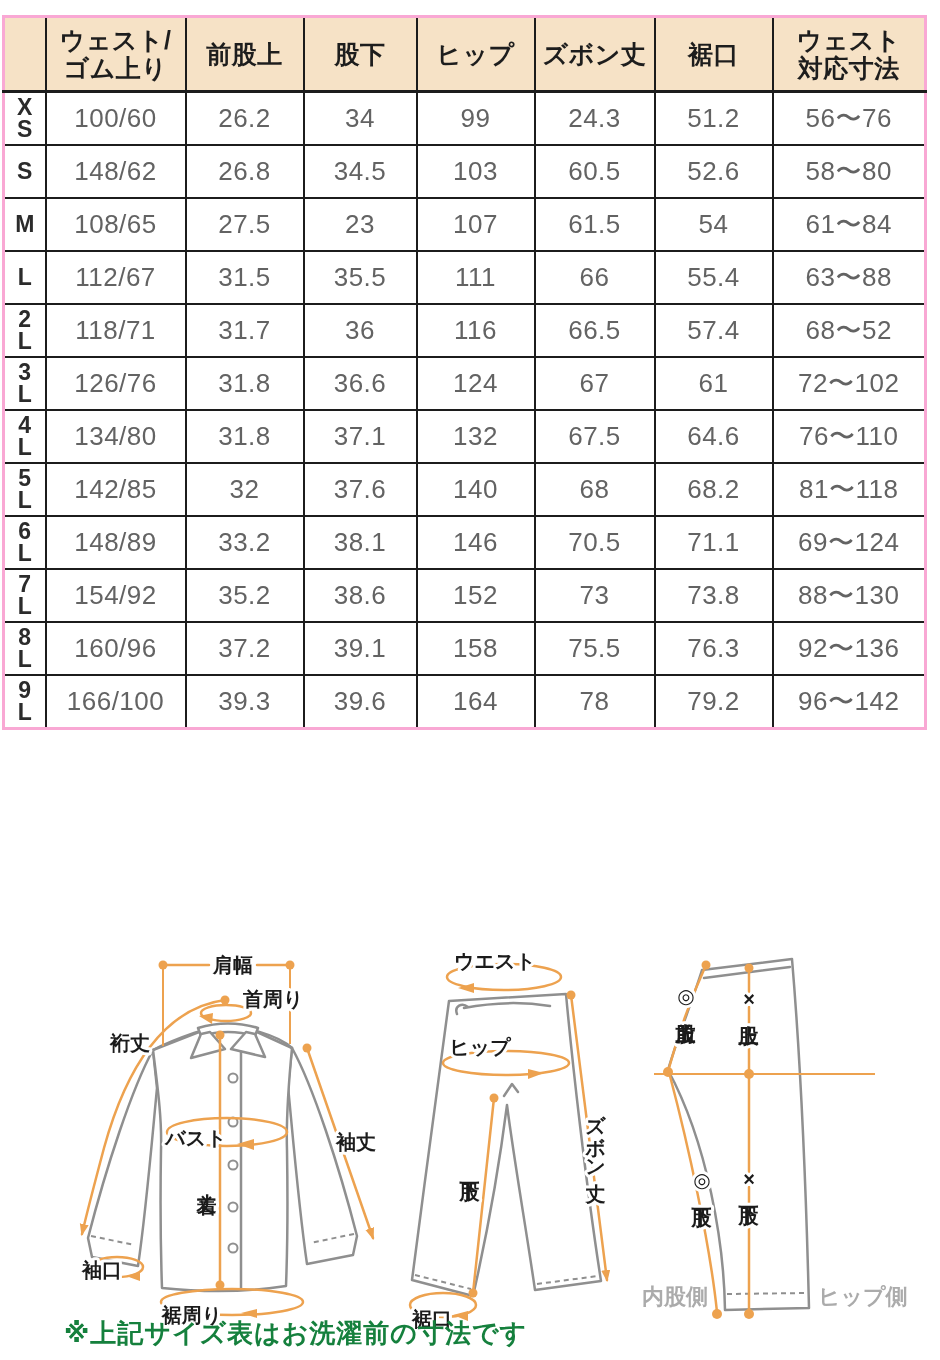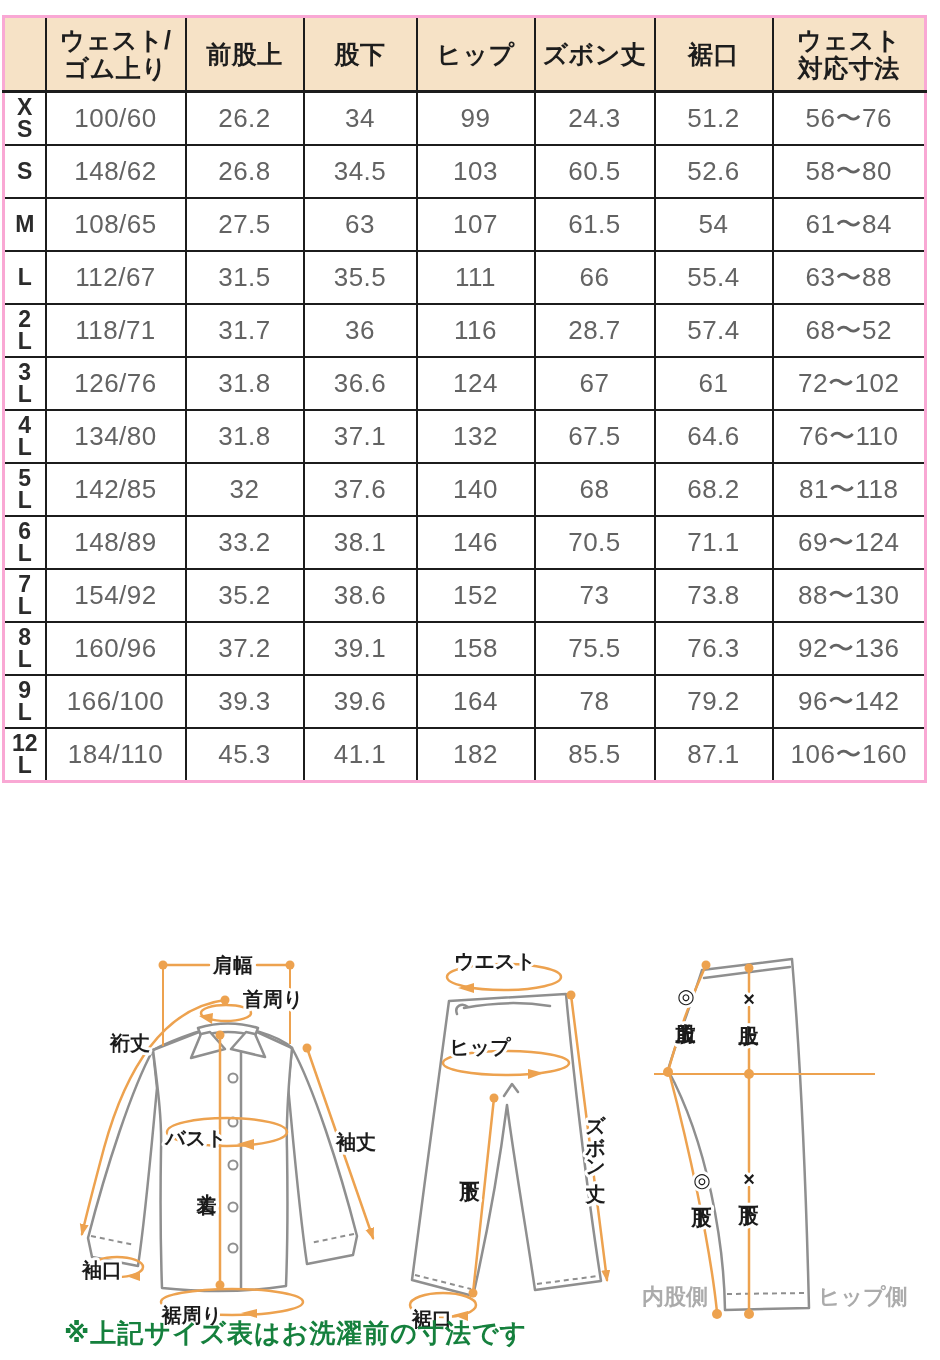--- a/index.html
+++ b/index.html
@@ -94,21 +94,21 @@
       <td class="value-cell">34.5</td>
       <td class="value-cell">103</td>
       <td class="value-cell">60.5</td>
       <td class="value-cell">52.6</td>
       <td class="value-cell">58〜80</td>
     </tr>
     <tr>
       <td class="size-cell">M</td>
       <td class="value-cell">108/65</td>
       <td class="value-cell">27.5</td>
-      <td class="value-cell">63</td>
+      <td class="value-cell">23</td>
       <td class="value-cell">107</td>
       <td class="value-cell">61.5</td>
       <td class="value-cell">54</td>
       <td class="value-cell">61〜84</td>
     </tr>
     <tr>
       <td class="size-cell">L</td>
       <td class="value-cell">112/67</td>
       <td class="value-cell">31.5</td>
       <td class="value-cell">35.5</td>
@@ -117,21 +117,21 @@
       <td class="value-cell">55.4</td>
       <td class="value-cell">63〜88</td>
     </tr>
     <tr>
       <td class="size-cell">2
 L</td>
       <td class="value-cell">118/71</td>
       <td class="value-cell">31.7</td>
       <td class="value-cell">36</td>
       <td class="value-cell">116</td>
-      <td class="value-cell">28.7</td>
+      <td class="value-cell">66.5</td>
       <td class="value-cell">57.4</td>
       <td class="value-cell">68〜52</td>
     </tr>
     <tr>
       <td class="size-cell">3
 L</td>
       <td class="value-cell">126/76</td>
       <td class="value-cell">31.8</td>
       <td class="value-cell">36.6</td>
       <td class="value-cell">124</td>
@@ -197,31 +197,20 @@
     <tr>
       <td class="size-cell">9
 L</td>
       <td class="value-cell">166/100</td>
       <td class="value-cell">39.3</td>
       <td class="value-cell">39.6</td>
       <td class="value-cell">164</td>
       <td class="value-cell">78</td>
       <td class="value-cell">79.2</td>
       <td class="value-cell">96〜142</td>
-    </tr>
-    <tr>
-      <td class="size-cell">12
-L</td>
-      <td class="value-cell">184/110</td>
-      <td class="value-cell">45.3</td>
-      <td class="value-cell">41.1</td>
-      <td class="value-cell">182</td>
-      <td class="value-cell">85.5</td>
-      <td class="value-cell">87.1</td>
-      <td class="value-cell">106〜160</td>
     </tr>
   </tbody>
 </table>
 
 <svg class="diag" style="left:60px; top:950px;" width="350" height="390" viewBox="0 0 350 390">
   <defs>
     <marker id="m1" markerWidth="13" markerHeight="10" refX="10" refY="4.5" orient="auto" markerUnits="userSpaceOnUse">
       <path d="M0,0 L12,4.5 L0,9 Z" fill="#eda24f"></path>
     </marker>
   </defs>

